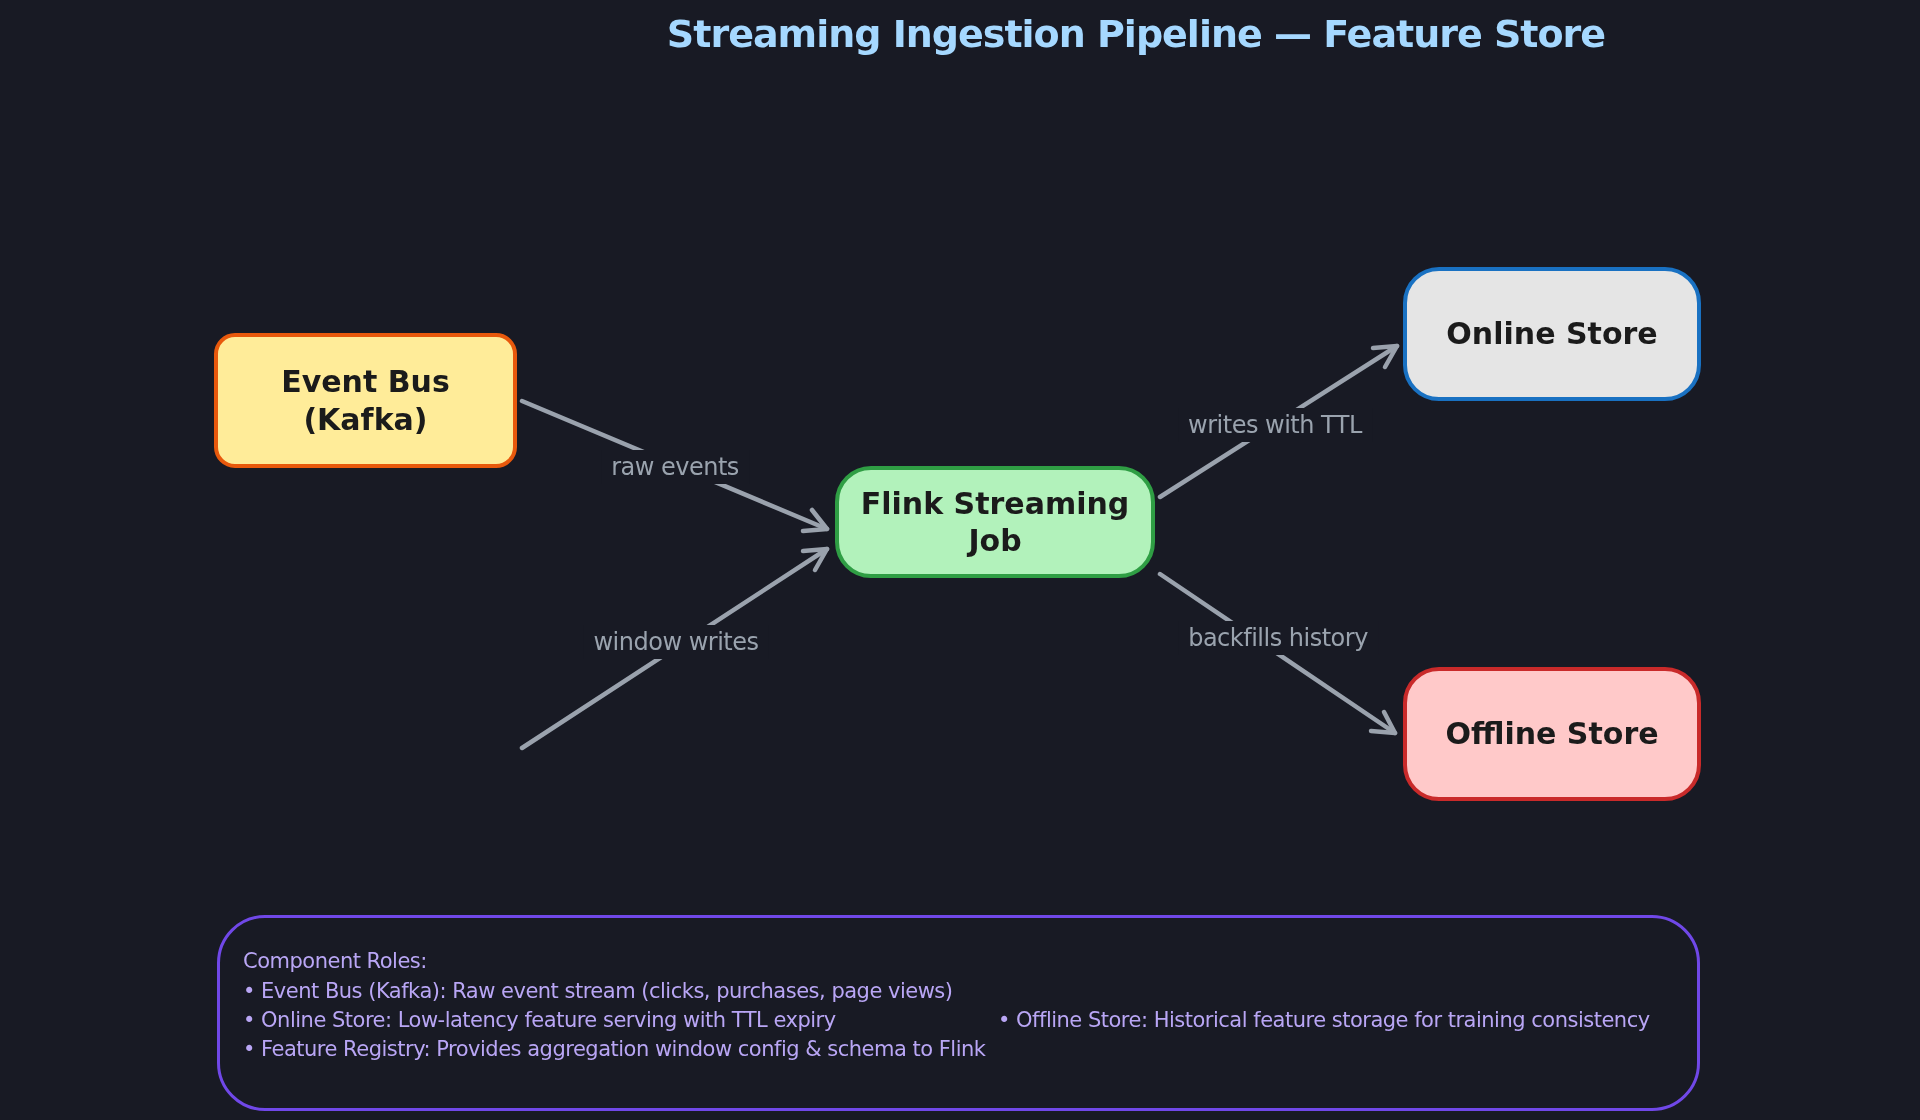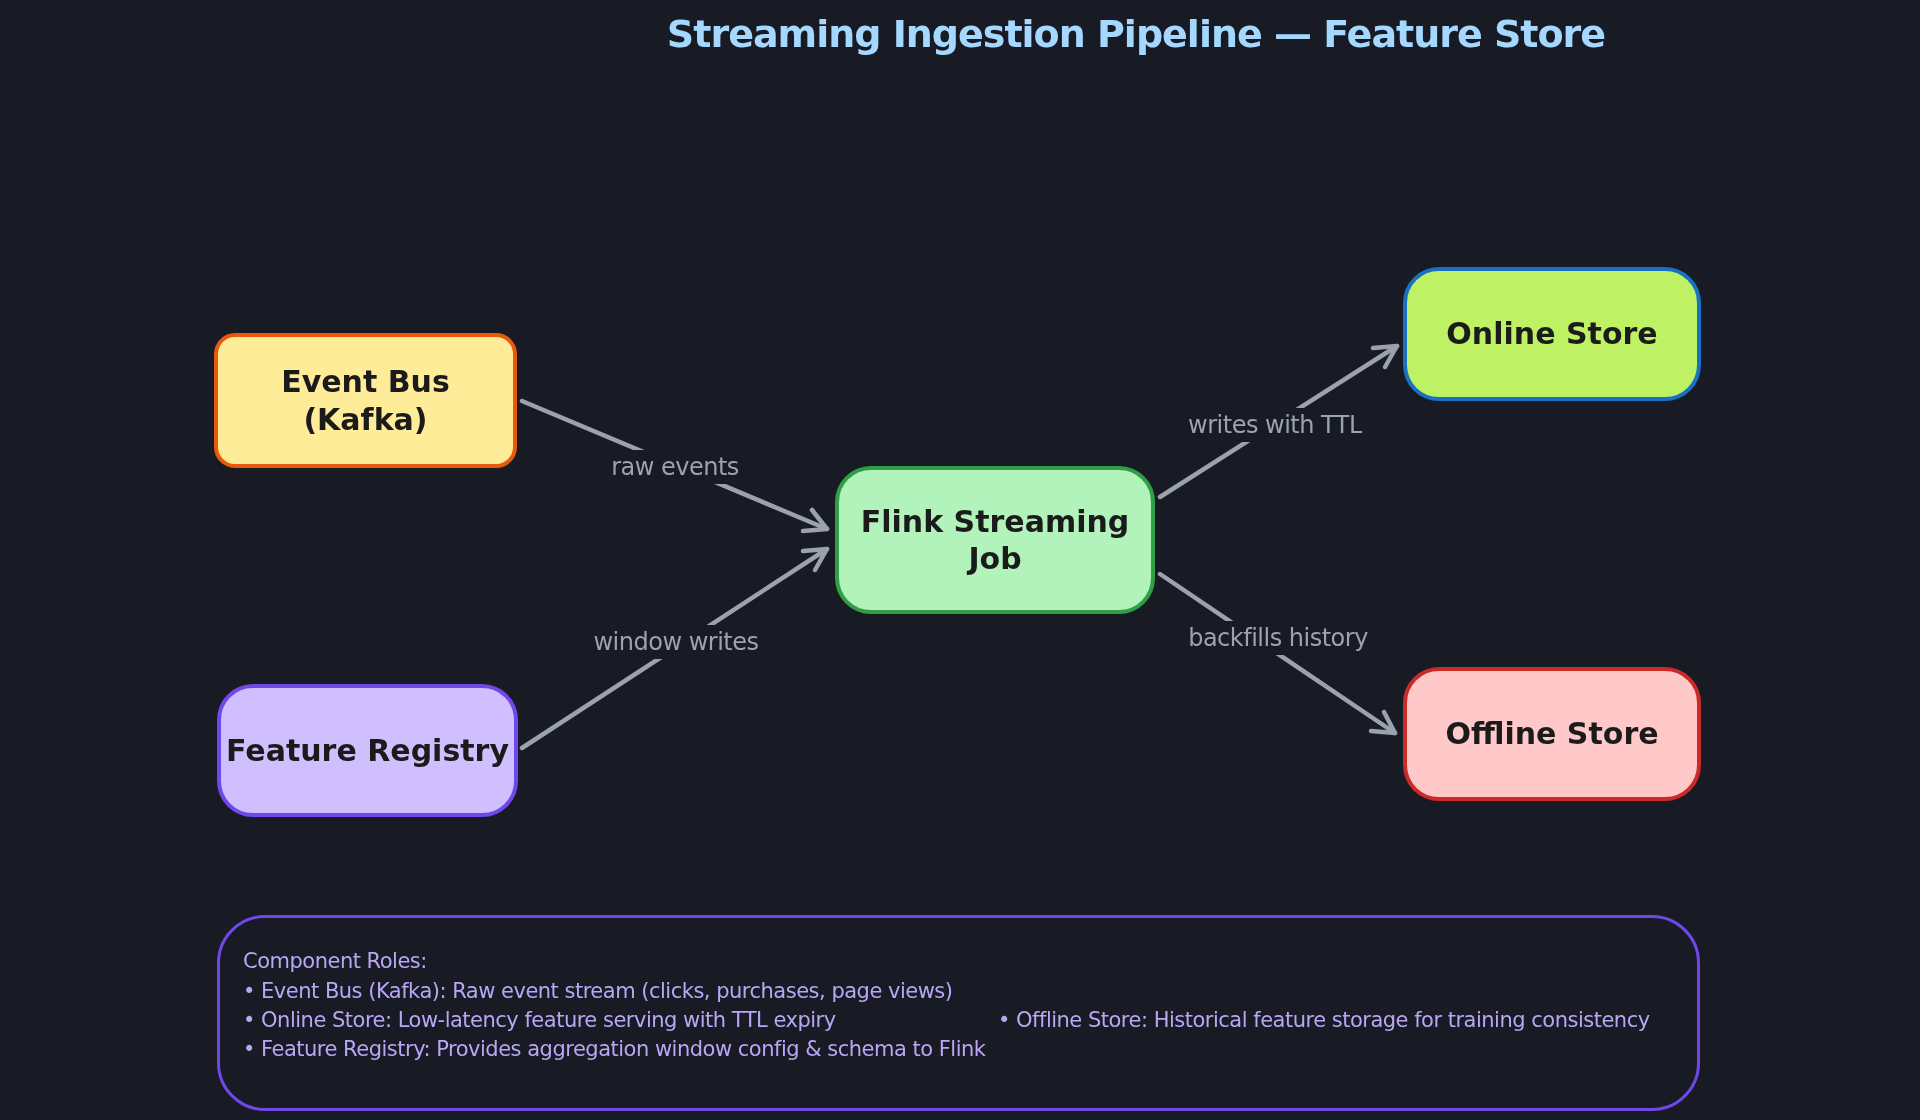--- a/index.html
+++ b/index.html
@@ -39,22 +39,22 @@
     display:flex;align-items:center;justify-content:center;
     text-align:center;
     color:var(--node-text);
     font-size:30px;
     font-weight:600;
     line-height:1.25;
     white-space:pre-line;
   }
   .node-event-bus{left:214px;top:333px;width:303px;height:135px;background:#ffec99;border-color:#e8590c;border-radius:21px;}
   .node-feature-registry{left:217px;top:684px;width:301px;height:133px;background:#d0bfff;border-color:#7048e8;}
-  .node-flink{left:835px;top:466px;width:320px;height:148px;background:#b2f2bb;border-color:#2f9e44;}
-  .node-online{left:1403px;top:267px;width:298px;height:134px;background:#bef264;border-color:#1971c2;}
+  .node-flink{left:835px;top:466px;width:320px;height:112px;background:#b2f2bb;border-color:#2f9e44;}
+  .node-online{left:1403px;top:267px;width:298px;height:134px;background:#e5e5e5;border-color:#1971c2;}
   .node-offline{left:1403px;top:667px;width:298px;height:134px;background:#ffc9c9;border-color:#c92a2a;}
   .edge-label{
     position:absolute;
     transform:translate(-50%,-50%);
     background:var(--canvas);
     color:var(--edge-label);
     font-size:24px;
     letter-spacing:-0.5px;
     padding:3px 10px;
     white-space:nowrap;
@@ -112,23 +112,20 @@
 
   <div class="edge-label el-raw">raw events</div>
   <div class="edge-label el-window">window writes</div>
   <div class="edge-label el-writes">writes with TTL</div>
   <div class="edge-label el-backfills">backfills history</div>
 
   <div class="node node-event-bus">
     <span>Event Bus
 (Kafka)</span>
   </div>
-  <div class="node node-feature-registry">
-    <span>Feature Registry</span>
-  </div>
   <div class="node node-flink">
     <span>Flink Streaming
 Job</span>
   </div>
   <div class="node node-online">
     <span>Online Store</span>
   </div>
   <div class="node node-offline">
     <span>Offline Store</span>
   </div>

